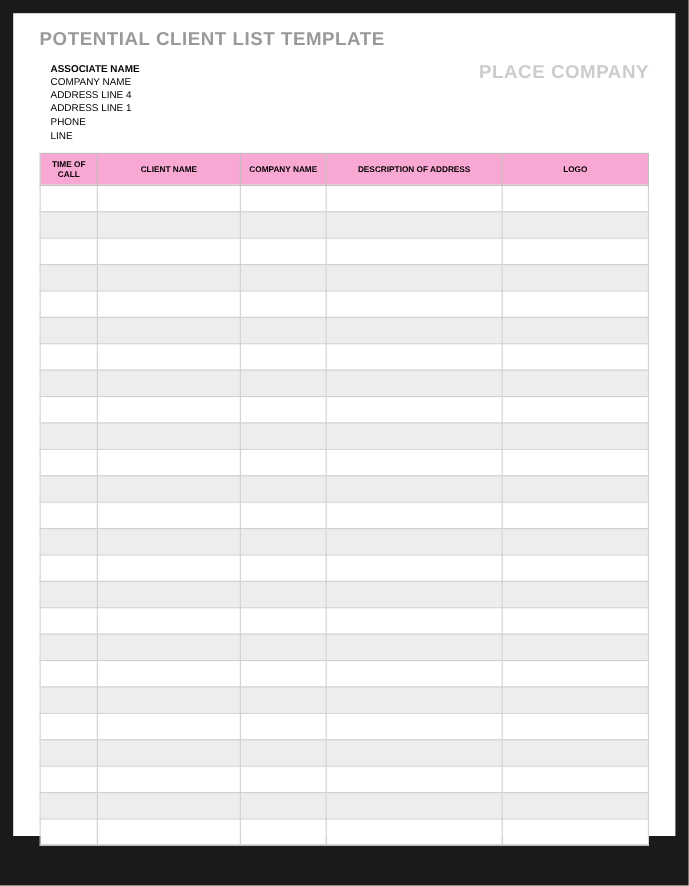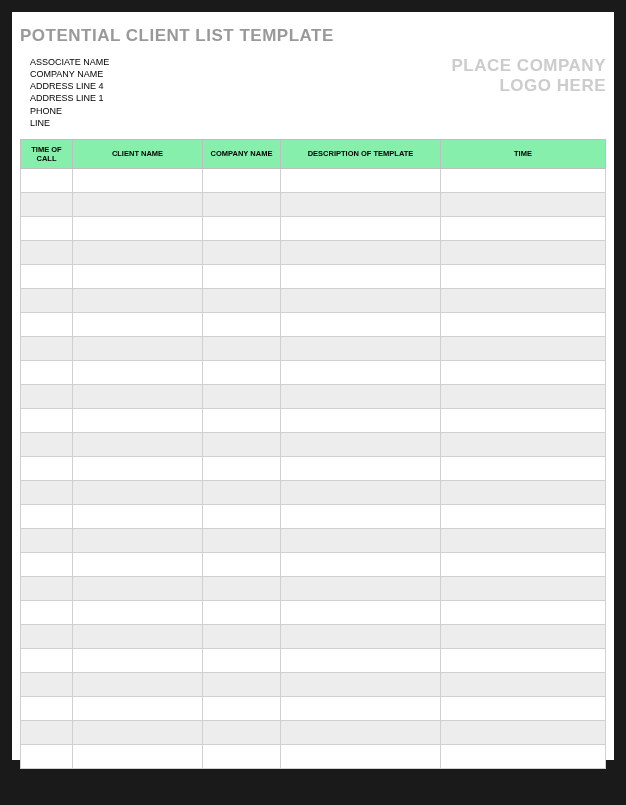--- a/index.html
+++ b/index.html
@@ -10,21 +10,21 @@
   body {
     background: #1a1a1a;
     padding: 12px;
     font-family: Arial, Helvetica, sans-serif;
     width: 626px;
   }
   .page {
     background: #fff;
     width: 602px;
     height: 748px;
-    padding: 14px 8px;
+    padding: 14px 24px;
   }
   .title {
     color: #999;
     font-size: 17px;
     font-weight: bold;
     letter-spacing: 0.5px;
     margin-bottom: 10px;
   }
   .header-row {
     display: flex;
@@ -32,37 +32,37 @@
     align-items: flex-start;
     margin-bottom: 10px;
   }
   .associate-block {
     margin-left: 10px;
     font-size: 9px;
     color: #000;
     line-height: 1.35;
   }
   .associate-block .assoc-name {
-    font-weight: normal;
+    font-weight: bold;
   }
   .logo-placeholder {
     text-align: right;
     color: #ccc;
     font-size: 17px;
     font-weight: bold;
     letter-spacing: 0.5px;
     line-height: 1.15;
   }
   table {
     width: 100%;
     border-collapse: collapse;
     table-layout: fixed;
   }
   th {
-    background: #86efac;
+    background: #f9a8d4;
     border: 1px solid #bfbfbf;
     font-size: 7.5px;
     font-weight: bold;
     color: #000;
     padding: 5px 4px;
     text-align: center;
     vertical-align: middle;
     height: 27px;
   }
   td {
@@ -94,39 +94,38 @@
     <div class="associate-block">
       <div class="assoc-name">ASSOCIATE NAME</div>
       <div>COMPANY NAME</div>
       <div>ADDRESS LINE 4</div>
       <div>ADDRESS LINE 1</div>
       <div>PHONE</div>
       <div>LINE</div>
     </div>
     <div class="logo-placeholder">
       <div>PLACE COMPANY</div>
-      <div>LOGO HERE</div>
     </div>
   </div>
 
   <table>
     <colgroup>
       <col class="col-time">
       <col class="col-client">
       <col class="col-company">
       <col class="col-desc">
       <col class="col-notes">
     </colgroup>
     <thead>
       <tr>
         <th>TIME OF CALL</th>
         <th>CLIENT NAME</th>
         <th>COMPANY NAME</th>
-        <th>DESCRIPTION OF TEMPLATE</th>
-        <th>TIME</th>
+        <th>DESCRIPTION OF ADDRESS</th>
+        <th>LOGO</th>
       </tr>
     </thead>
     <tbody id="table-body">
     <tr>
           <td></td>
           <td></td>
           <td></td>
           <td></td>
           <td></td>
         </tr>

